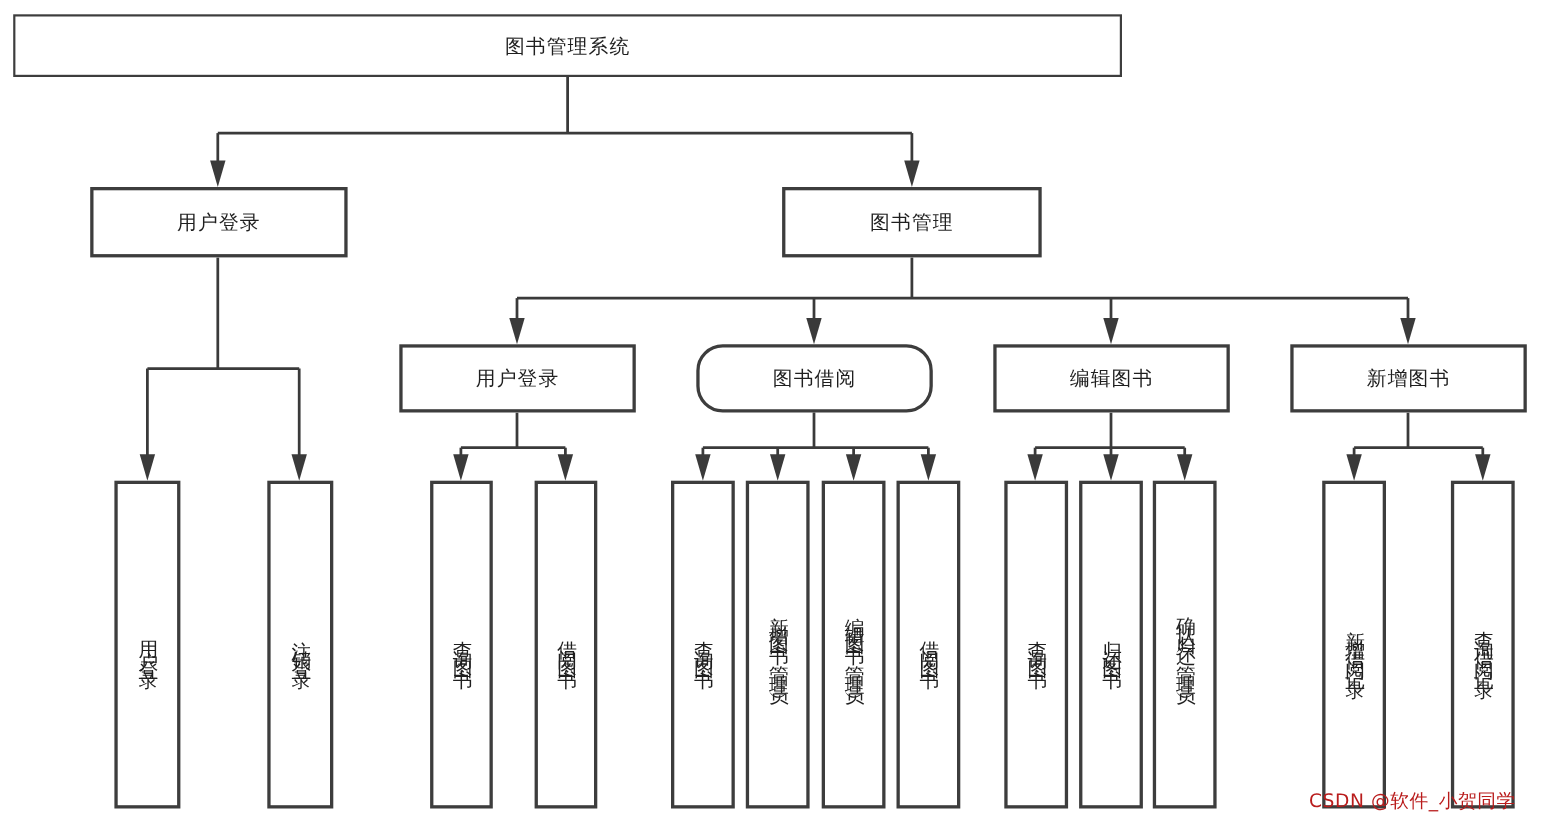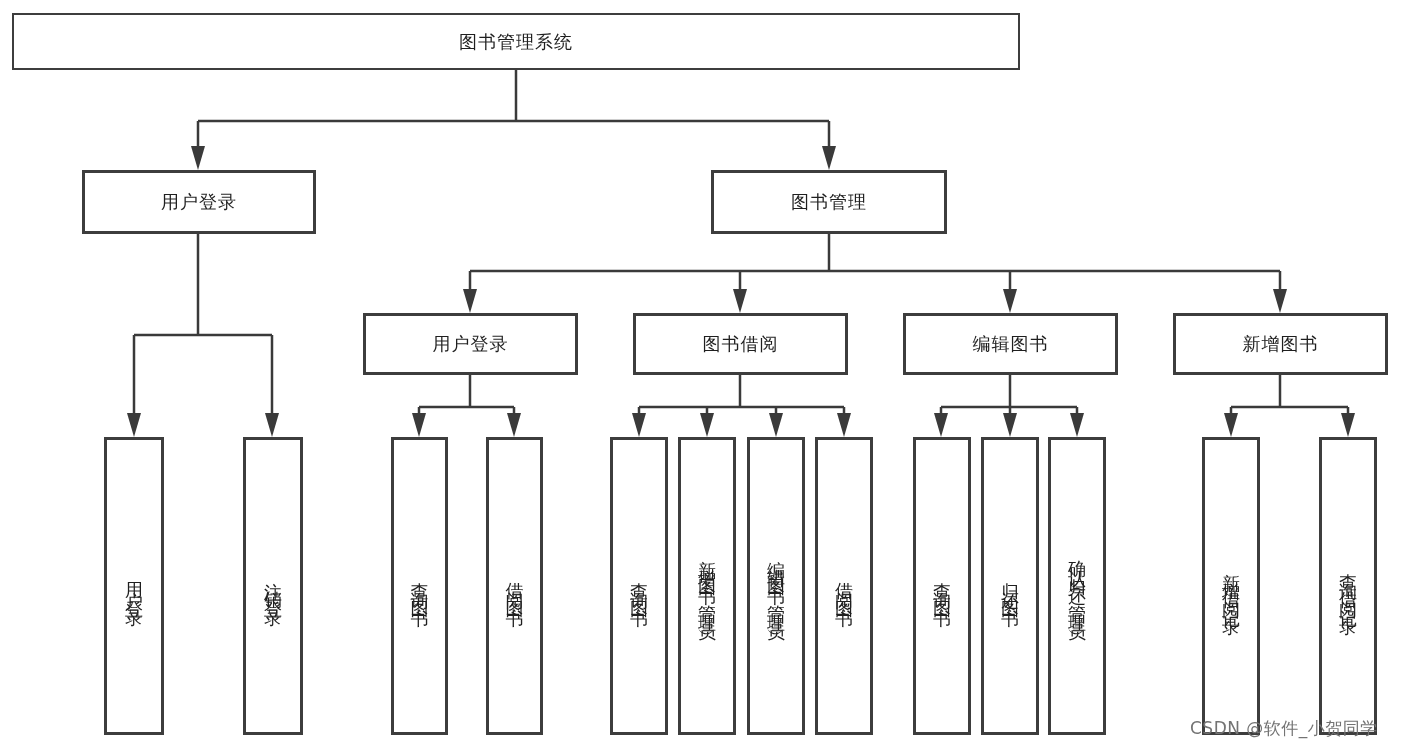--- a/index.html
+++ b/index.html
@@ -28,21 +28,21 @@
     color: #1f1f1f;
     font-size: 18px;
     letter-spacing: 1px;
     z-index: 2;
   }
   .root  { left: 12px;  top: 13px;  width: 1008px; height: 57px; border-width: 2px; }
   .n-userlogin { left: 82px;  top: 170px; width: 234px; height: 64px; }
   .n-bookmgmt  { left: 711px; top: 170px; width: 236px; height: 64px; }
   .l3 { top: 313px; width: 215px; height: 62px; }
   .n-newbook  { left: 363px;  }
-  .n-borrow   { left: 633px;  }
+  .n-borrow   { left: 633px; border-radius: 24px;  }
   .n-current  { left: 903px;  }
   .n-records  { left: 1173px; }
   .leaf { top: 437px; height: 298px; }
   .leaf span {
     writing-mode: vertical-rl;
     text-orientation: mixed;
     font-size: 18px;
     letter-spacing: 9px;
     line-height: 1;
     color: #1f1f1f;
@@ -59,21 +59,21 @@
   .lf-10 { left: 981px;  width: 58px; }
   .lf-11 { left: 1048px; width: 58px; }
   .lf-12 { left: 1202px; width: 58px; }
   .lf-13 { left: 1319px; width: 58px; }
   .watermark {
     position: absolute;
     left: 1190px;
     top: 717px;
     font-size: 17px;
     letter-spacing: 0.5px;
-    color: #737373;
+    color: #b91c1c;
     z-index: 9;
     white-space: nowrap;
   }
 </style>
 </head>
 <body>
 
 <div class="canvas">
 
   <svg class="connectors" viewBox="0 0 1405 747" xmlns="http://www.w3.org/2000/svg">

